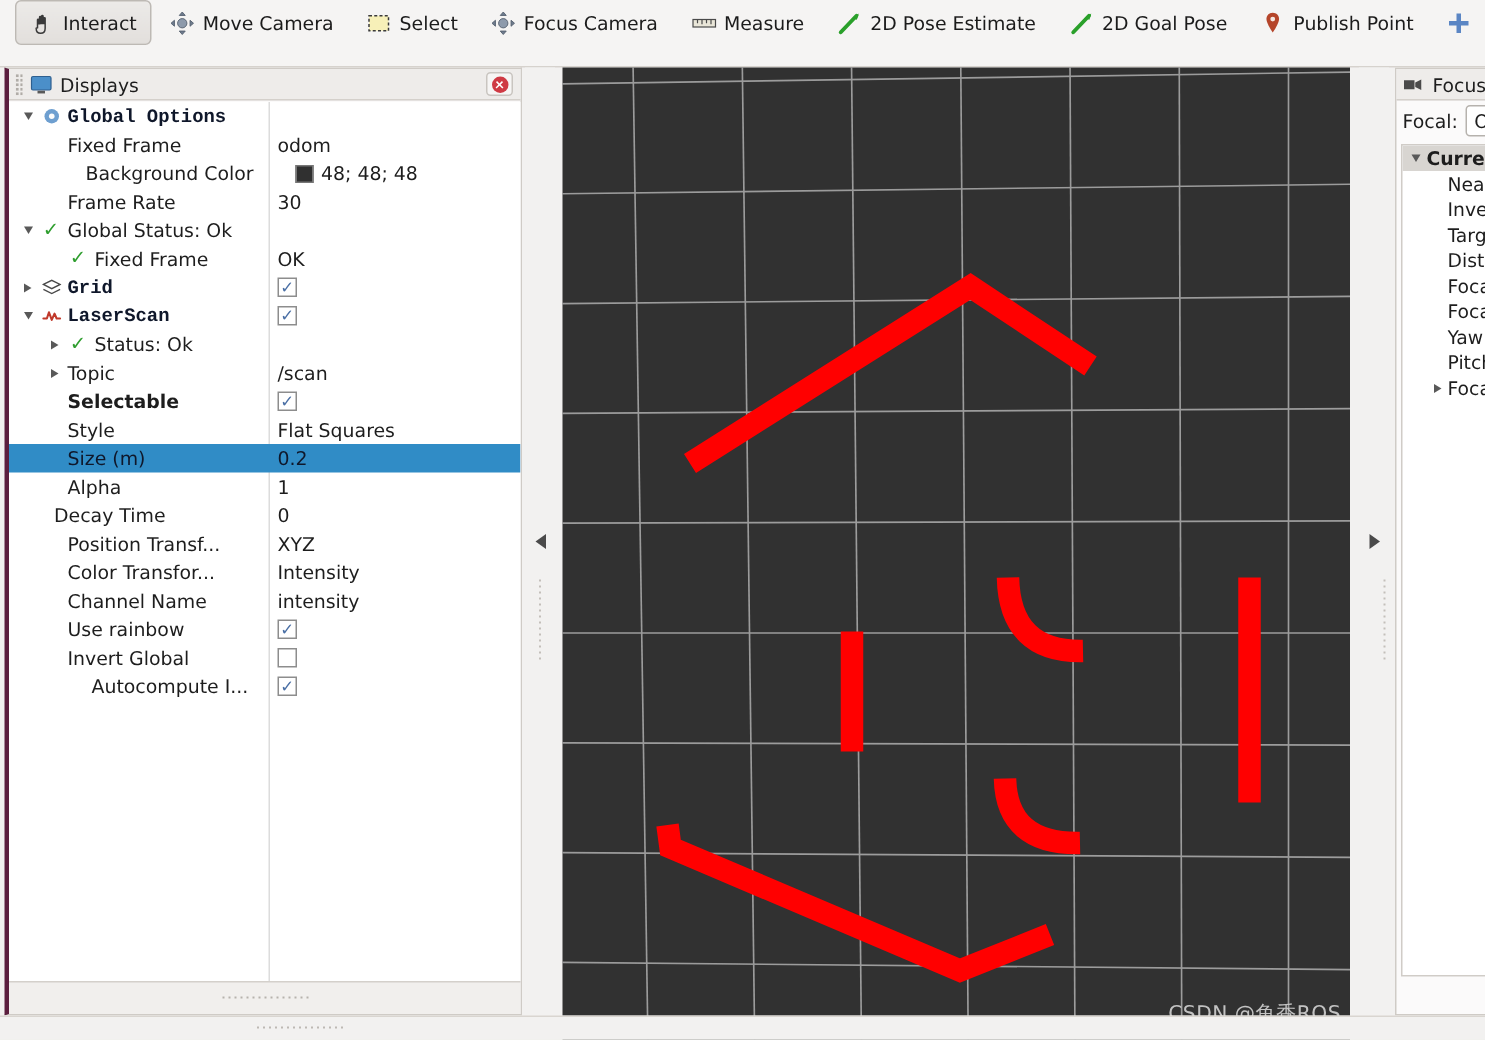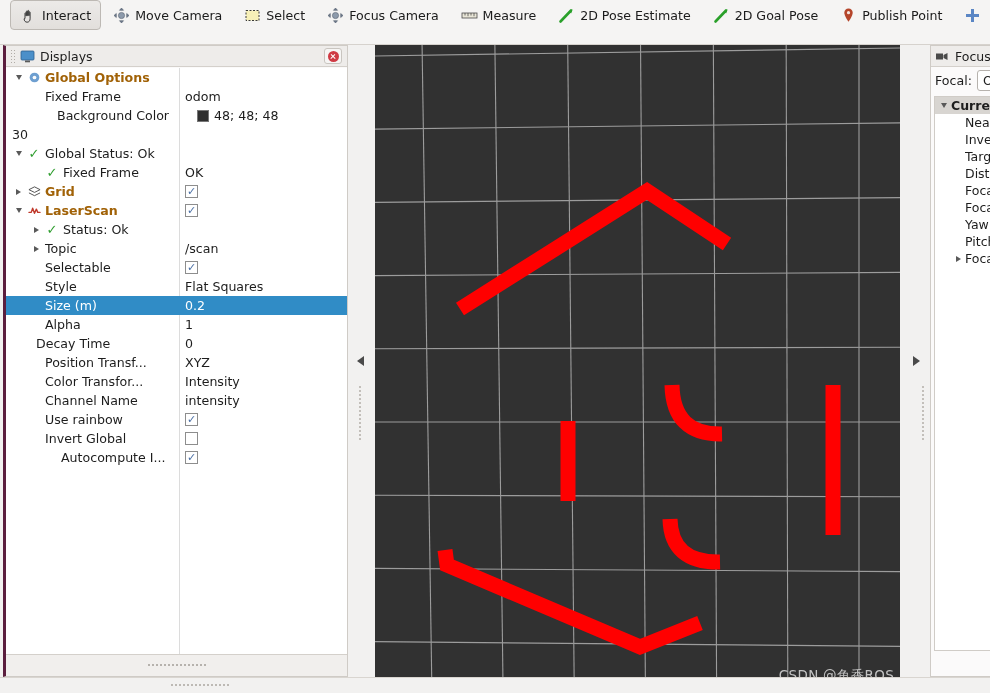--- a/index.html
+++ b/index.html
@@ -87,31 +87,31 @@
     overflow: hidden;
   }
   .col-split {
     position: absolute; left: 173px; top: 0; bottom: 0; width: 1px;
     background: #dcdcdc;
   }
   .row {
     position: relative; height: 19px; display: flex; align-items: center;
     font-size: 12.6px; white-space: nowrap;
   }
-  .row.sel { background: #308cc6; color: #ffffff; }
+  .row.sel { background: #308cc6; color: #0f172a; }
   .row .name { position: relative; flex: 0 0 173px; display: flex; align-items: center; height: 19px; overflow: hidden; }
   .row .val  { position: relative; flex: 1; display: flex; align-items: center; height: 19px; padding-left: 6px; overflow: hidden; }
   .exp {
     width: 13px; flex: 0 0 13px; display: flex; align-items: center; justify-content: center;
   }
   .tri-r { width:0;height:0;border-left:5px solid #595959;border-top:3.5px solid transparent;border-bottom:3.5px solid transparent; }
   .tri-d { width:0;height:0;border-top:5px solid #595959;border-left:3.5px solid transparent;border-right:3.5px solid transparent; }
   .ico-slot { width: 18px; flex: 0 0 18px; display: flex; align-items: center; justify-content: center; }
   .lbl { padding-left: 2px; }
-  .lbl.blue { color: #a16207; font-weight: bold; }
+  .lbl.blue { color: #0f172a; font-weight: bold; font-family: Liberation Mono, monospace; }
   .chk {
     width: 13px; height: 13px; border: 1px solid #8d8d8d; background: #fff;
     display: inline-flex; align-items: center; justify-content: center;
     font-size: 11px; line-height: 1; color: #4a6fa5; font-weight: bold;
   }
   .swatch { width: 12px; height: 12px; background: #303030; border: 1px solid #777; margin-right: 5px; display:inline-block; vertical-align: middle;}
   .check-g { color: #2f9e2f; font-weight: bold; font-size: 13px; }
   #disp-bottom {
     position: absolute; left: 0; right: 0; bottom: 0; height: 22px;
     background: #f1efed; border-top: 1px solid #d4d0cb;
@@ -350,20 +350,25 @@
               <span class="exp"></span>
               <span class="ico-slot" style="width: 0px; flex-basis: 0px;"></span>
               <span class="lbl">Background Color</span>
             </div>
             <div class="val">
               <span class="swatch" style="background: rgb(48, 48, 48);"></span>
               <span>48; 48; 48</span>
             </div>
           </div>
           <div class="row">
+            <div class="name" style="padding-left: 24px;">
+              <span class="exp"></span>
+              <span class="ico-slot" style="width: 0px; flex-basis: 0px;"></span>
+              <span class="lbl">Frame Rate</span>
+            </div>
             <div class="val">
               <span>30</span>
             </div>
           </div>
           <div class="row">
             <div class="name" style="padding-left: 6px;">
               <span class="exp">
                 <span class="tri-d"></span>
               </span>
               <span class="ico-slot">
@@ -438,21 +443,21 @@
                 <span class="tri-r"></span>
               </span>
               <span class="ico-slot" style="width: 0px; flex-basis: 0px;"></span>
               <span class="lbl">Topic</span>
             </div>
             <div class="val">
               <span>/scan</span>
             </div>
           </div>
           <div class="row">
-            <div class="name" style="padding-left: 24px;">
+            <div class="name" style="padding-left: 24px; font-weight: bold;">
               <span class="exp"></span>
               <span class="ico-slot" style="width: 0px; flex-basis: 0px;"></span>
               <span class="lbl">Selectable</span>
             </div>
             <div class="val">
               <span class="chk">✓</span>
             </div>
           </div>
           <div class="row">
             <div class="name" style="padding-left: 24px;">

